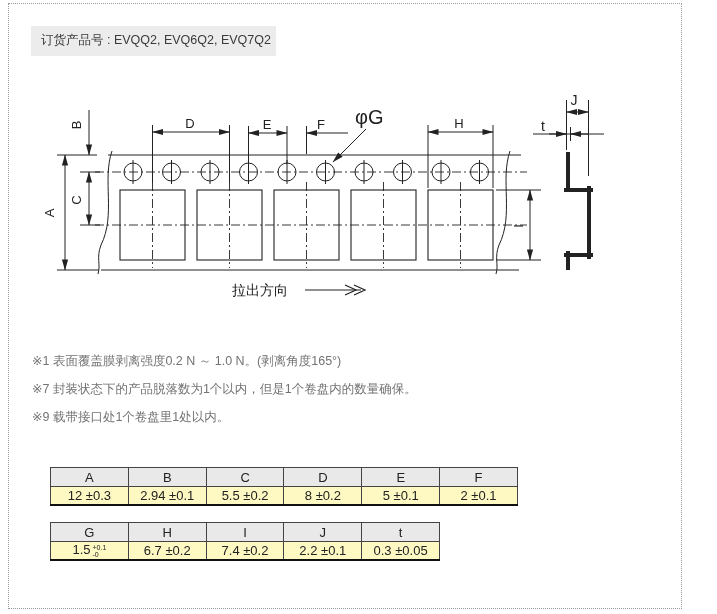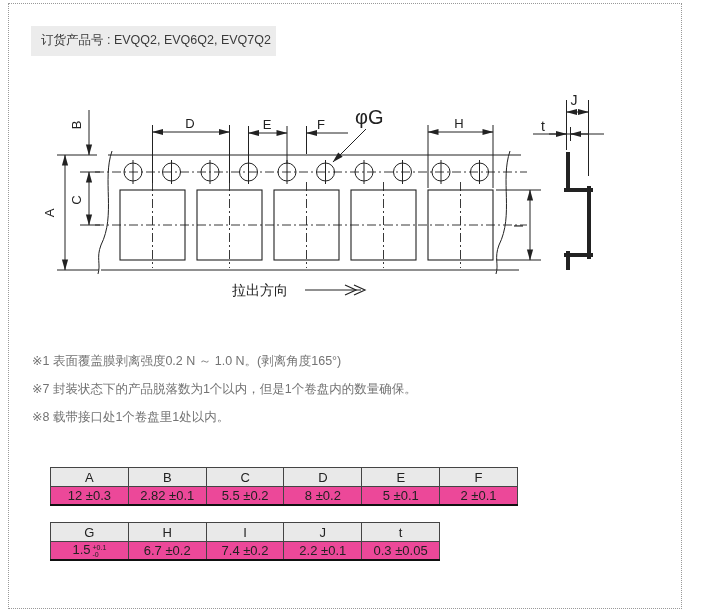--- a/index.html
+++ b/index.html
@@ -14,21 +14,21 @@
   .notes{position:absolute;left:32px;top:325px;font-size:12.5px;color:#737373;margin-top:28px;}
   .note{margin-bottom:11px;white-space:nowrap;}
   table.dim-table{position:absolute;border-collapse:collapse;table-layout:fixed;
        font-size:13px;color:#222;text-align:center;
        border-top:1px solid #444;border-bottom:2px solid #111;}
   table.t1{left:50px;top:467px;width:468px;}
   table.t2{left:50px;top:522px;width:390px;}
   table.dim-table th,table.dim-table td{border:1px solid #444;padding:0;height:18px;
        font-weight:normal;vertical-align:middle;}
   table.dim-table thead th{background:#e9e9e9;}
-  table.dim-table tbody td{background:#ec4899;height:17px;}
+  table.dim-table tbody td{background:#fef9c3;height:17px;}
   .tol{display:inline-flex;flex-direction:column;font-size:7px;line-height:7.5px;
        margin-left:2px;vertical-align:middle;text-align:left;}
 </style>
 </head>
 <body>
 
 <div class="dotted-frame"></div>
 
 <div class="header-box">
   <div>订货产品号 : EVQQ2, EVQ6Q2, EVQ7Q2</div>
@@ -159,38 +159,38 @@
     <text x="519" y="150" text-anchor="middle" transform="rotate(-90 519 146)">I</text>
     <text x="574" y="25" text-anchor="middle" font-size="14">J</text>
     <text x="543" y="51" text-anchor="middle" font-size="14">t</text>
     <text x="232" y="215" font-size="14">拉出方向</text>
   </g>
 </svg>
 
 <div class="notes">
   <div class="note">※1 表面覆盖膜剥离强度0.2 N ～ 1.0 N。(剥离角度165°)</div>
   <div class="note">※7 封装状态下的产品脱落数为1个以内，但是1个卷盘内的数量确保。</div>
-  <div class="note">※8 载带接口处1个卷盘里1处以内。</div>
+  <div class="note">※9 载带接口处1个卷盘里1处以内。</div>
 </div>
 
 <table class="dim-table t1">
   <thead>
     <tr>
       <th>A</th>
       <th>B</th>
       <th>C</th>
       <th>D</th>
       <th>E</th>
       <th>F</th>
     </tr>
   </thead>
   <tbody>
     <tr>
       <td>12 ±0.3</td>
-      <td>2.82 ±0.1</td>
+      <td>2.94 ±0.1</td>
       <td>5.5 ±0.2</td>
       <td>8 ±0.2</td>
       <td>5 ±0.1</td>
       <td>2 ±0.1</td>
     </tr>
   </tbody>
 </table>
 
 <table class="dim-table t2">
   <thead>

